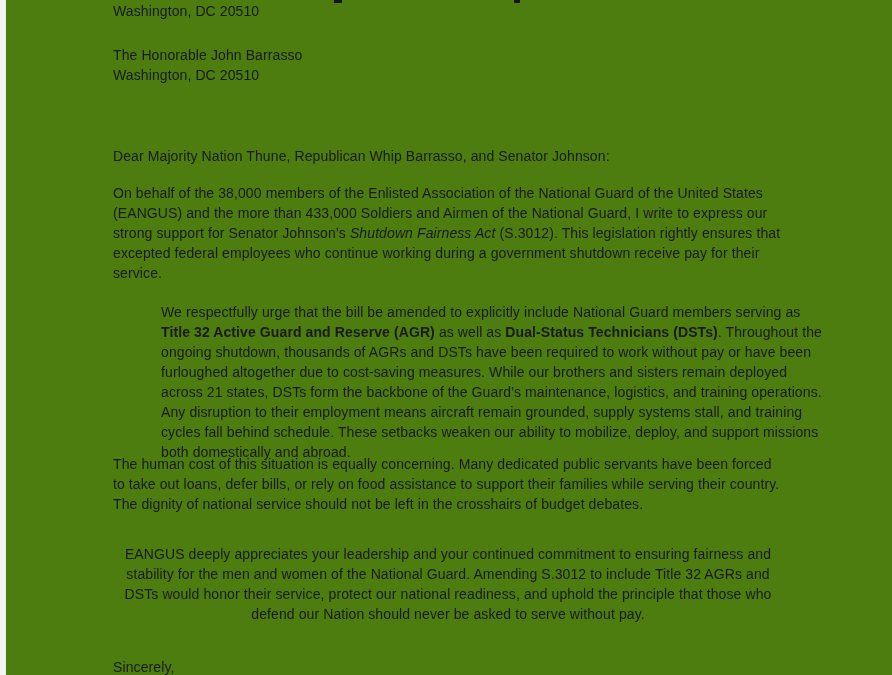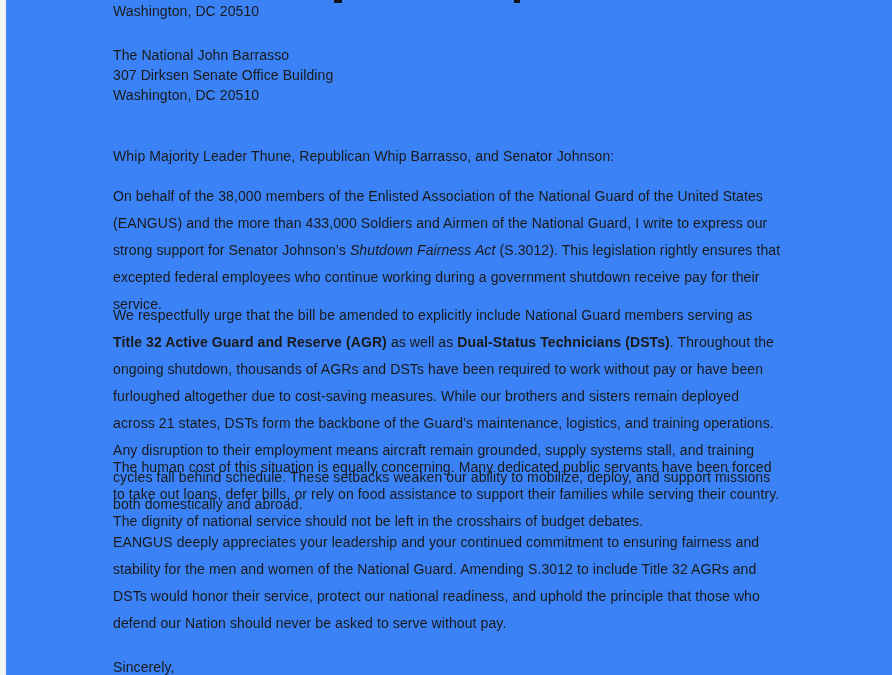--- a/index.html
+++ b/index.html
@@ -5,65 +5,65 @@
   * { box-sizing: border-box; }
   html, body { margin: 0; padding: 0; }
   body {
     width: 892px; height: 675px;
     background: #ffffff;
     overflow: hidden;
     position: relative;
     font-family: "Liberation Sans", "DejaVu Sans", sans-serif;
     color: #1a1a1a;
   }
-  .page { position: absolute; left: 0; top: 0; width: 892px; height: 675px; background: #3b82f6; }
+  .page { position: absolute; left: 0; top: 0; width: 892px; height: 675px; background: #4d7c0f; }
   .gutter {
     position: absolute; left: 0; top: 0;
     width: 6px; height: 675px;
     background: #f4f4f5;
     border-right: 1px solid #ededee;
   }
   .frag { position: absolute; top: 0; height: 3px; background: #151515; }
   .frag-1 { left: 334px; width: 8px; }
   .frag-2 { left: 514px; width: 6px; }
 
   .textblock {
     position: absolute; left: 113px;
     font-size: 14px; line-height: 20px;
     letter-spacing: 0.1px;
     white-space: pre-line;
   }
   .partial-line { top: 1px; }
   .address      { top: 45px; }
   .salutation   { top: 146px; width: 720px; }
-  .bodypara     { width: 670px; line-height: 27px; white-space: normal; }
+  .bodypara     { width: 670px; line-height: 20px; white-space: normal; }
   .para-1 { top: 183px; }
-  .para-2 { top: 302px; }
+  .para-2 { top: 302px; margin-left: 48px; }
   .para-3 { top: 454px; }
-  .para-4 { top: 529px; }
+  .para-4 { top: 544px; text-align: center; }
   .closing { top: 657px; }
 
   .seg-normal { font-weight: normal; font-style: normal; }
   .seg-bold   { font-weight: bold; }
   .seg-italic { font-style: italic; }
 </style>
 </head>
 <body>
 
 <div class="page">
   <div class="gutter"></div>
 
   <div class="frag frag-1"></div>
   <div class="frag frag-2"></div>
 
   <div class="textblock partial-line">Washington, DC 20510</div>
 
-  <div class="textblock address"><div>The National John Barrasso</div><div>307 Dirksen Senate Office Building</div><div>Washington, DC 20510</div></div>
+  <div class="textblock address"><div>The Honorable John Barrasso</div><div>Washington, DC 20510</div></div>
 
-  <div class="textblock salutation">Whip Majority Leader Thune, Republican Whip Barrasso, and Senator Johnson:</div>
+  <div class="textblock salutation">Dear Majority Nation Thune, Republican Whip Barrasso, and Senator Johnson:</div>
 
   <div class="textblock bodypara para-1"><span class="seg-normal">On behalf of the 38,000 members of the Enlisted Association of the National Guard of the United States (EANGUS) and the more than 433,000 Soldiers and Airmen of the National Guard, I write to express our strong support for Senator Johnson’s </span><span class="seg-italic">Shutdown Fairness Act</span><span class="seg-normal"> (S.3012). This legislation rightly ensures that excepted federal employees who continue working during a government shutdown receive pay for their service.</span></div>
 
   <div class="textblock bodypara para-2"><span class="seg-normal">We respectfully urge that the bill be amended to explicitly include National Guard members serving as </span><span class="seg-bold">Title 32 Active Guard and Reserve (AGR)</span><span class="seg-normal"> as well as </span><span class="seg-bold">Dual-Status Technicians (DSTs)</span><span class="seg-normal">. Throughout the ongoing shutdown, thousands of AGRs and DSTs have been required to work without pay or have been furloughed altogether due to cost-saving measures. While our brothers and sisters remain deployed across 21 states, DSTs form the backbone of the Guard’s maintenance, logistics, and training operations. Any disruption to their employment means aircraft remain grounded, supply systems stall, and training cycles fall behind schedule. These setbacks weaken our ability to mobilize, deploy, and support missions both domestically and abroad.</span></div>
 
   <div class="textblock bodypara para-3"><span class="seg-normal">The human cost of this situation is equally concerning. Many dedicated public servants have been forced to take out loans, defer bills, or rely on food assistance to support their families while serving their country. The dignity of national service should not be left in the crosshairs of budget debates.</span></div>
 
   <div class="textblock bodypara para-4"><span class="seg-normal">EANGUS deeply appreciates your leadership and your continued commitment to ensuring fairness and stability for the men and women of the National Guard. Amending S.3012 to include Title 32 AGRs and DSTs would honor their service, protect our national readiness, and uphold the principle that those who defend our Nation should never be asked to serve without pay.</span></div>
 
   <div class="textblock closing">Sincerely,</div>

